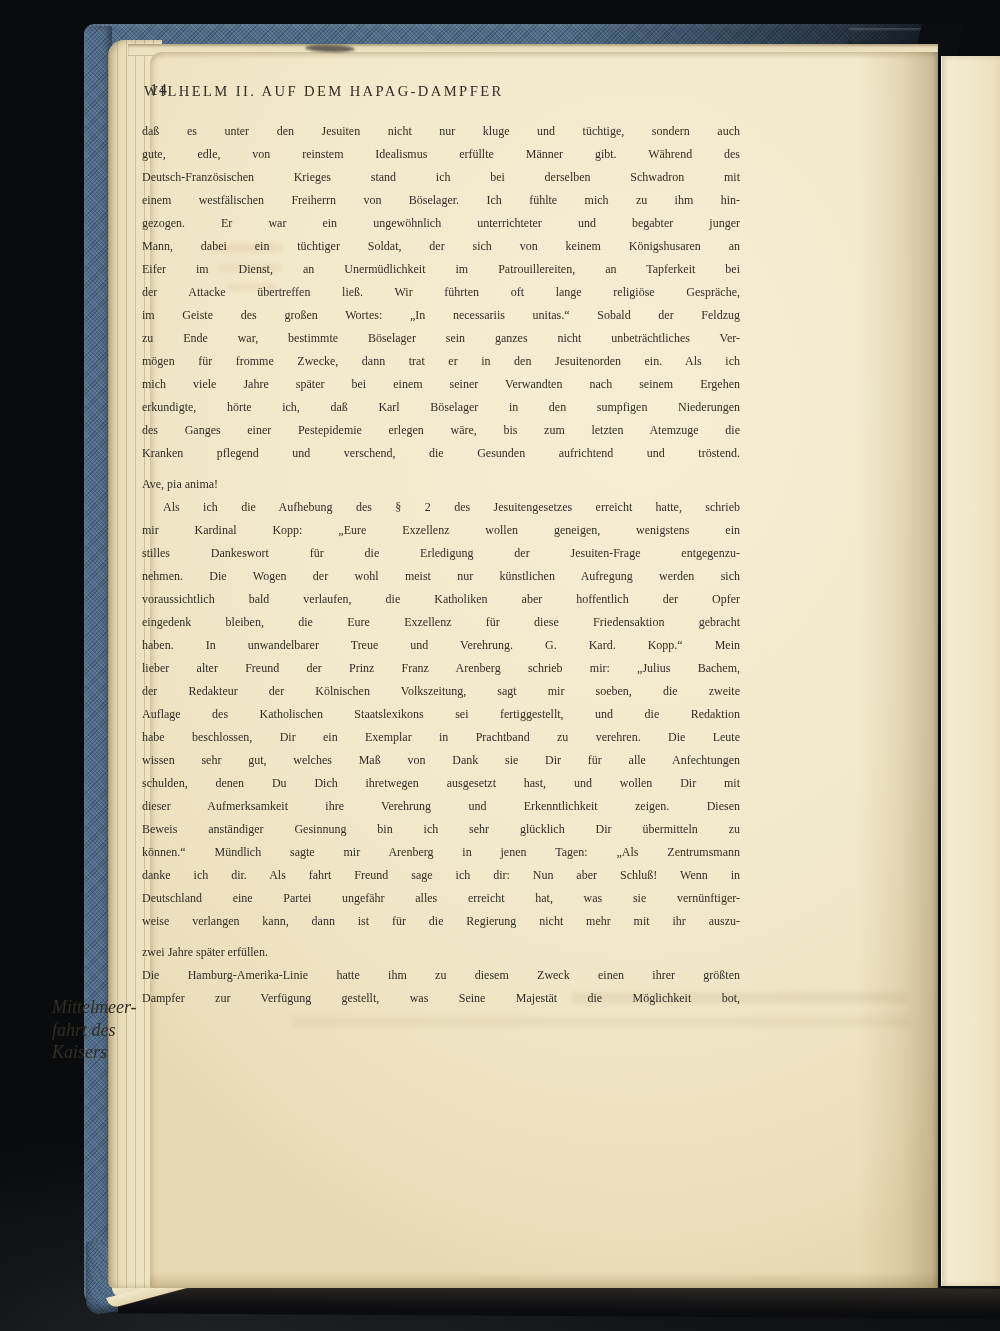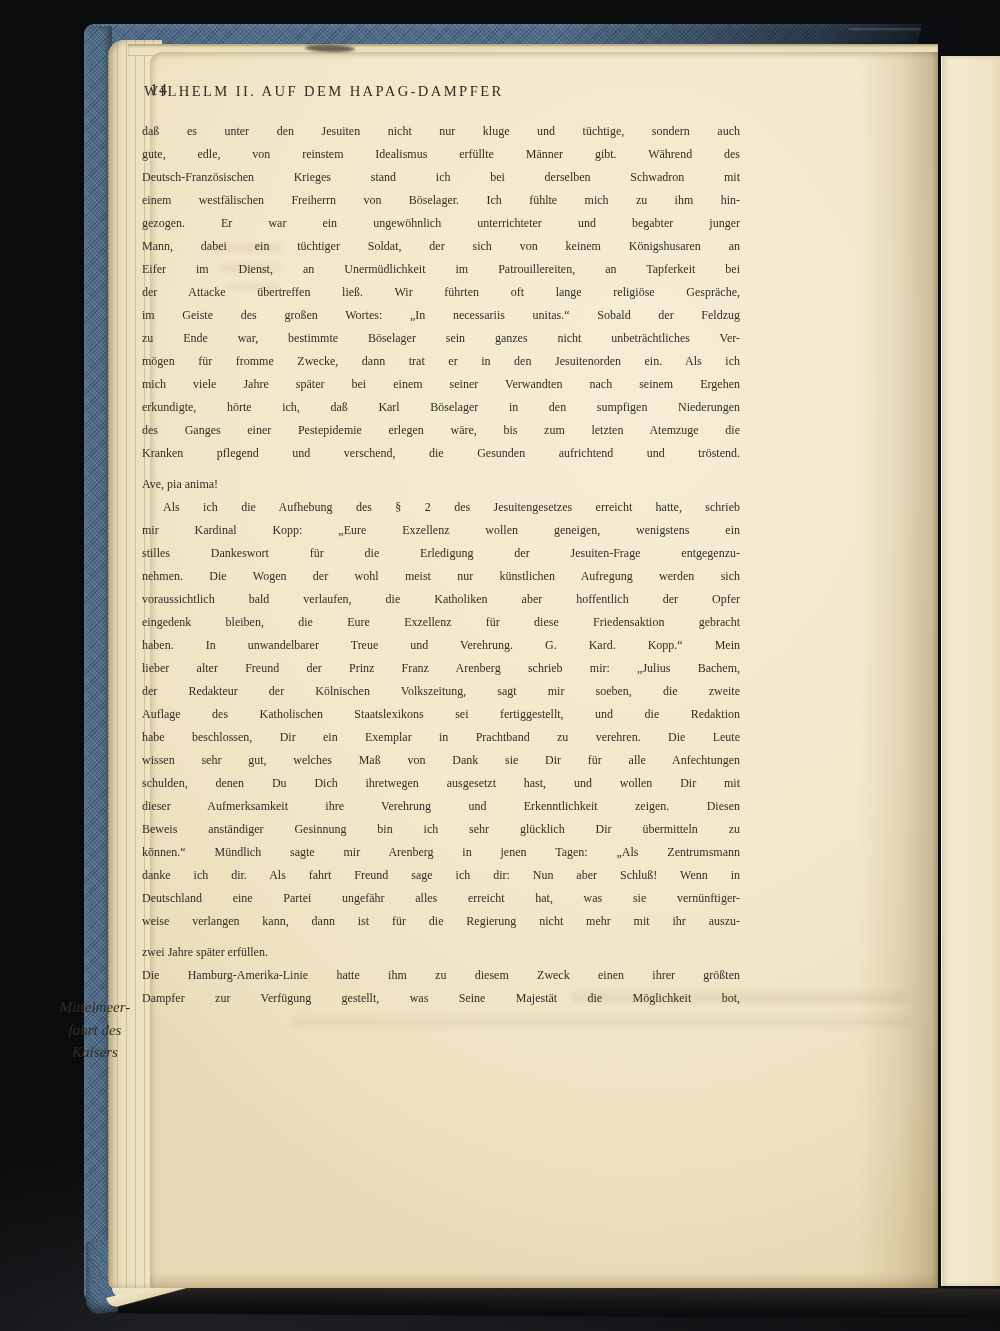--- a/index.html
+++ b/index.html
@@ -72,22 +72,22 @@
   
   .ink{color:#322e25;}
   .page-number{position:absolute;left:150px;top:81px;font-size:16px;letter-spacing:1px;}
   .running-header{position:absolute;left:144px;top:83px;width:598px;text-align:left;
     font-size:14.6px;letter-spacing:2.4px;white-space:nowrap;}
   .body-text{position:absolute;left:142px;top:120px;width:598px;font-size:12px;}
   .text-line{height:23px;line-height:23px;text-align:justify;text-align-last:justify;
     overflow:hidden;white-space:normal;}
   .text-line.last{text-align-last:left;margin-top:8px;}
   .text-line.indent{padding-left:21px;}
-  .margin-note{position:absolute;left:52px;top:996px;width:86px;text-align:center;
-    font-style:italic;font-size:15px;line-height:22.6px;}
+  .margin-note{position:absolute;left:52px;top:996px;width:86px;text-align:left;
+    font-style:italic;font-size:18px;line-height:22.6px;}
 </style>
 </head>
 <body>
 
 <div class="scene">
   <div class="backdrop"></div>
 
   <div class="cover-top cloth"></div>
   <div class="cover-left cloth"></div>
   <div class="cover-corner cloth"></div>

